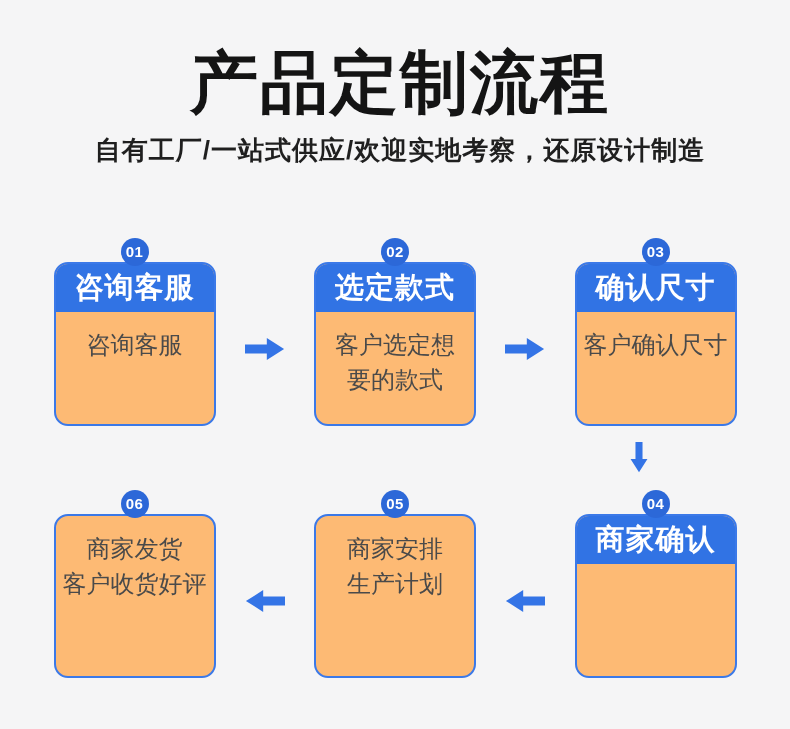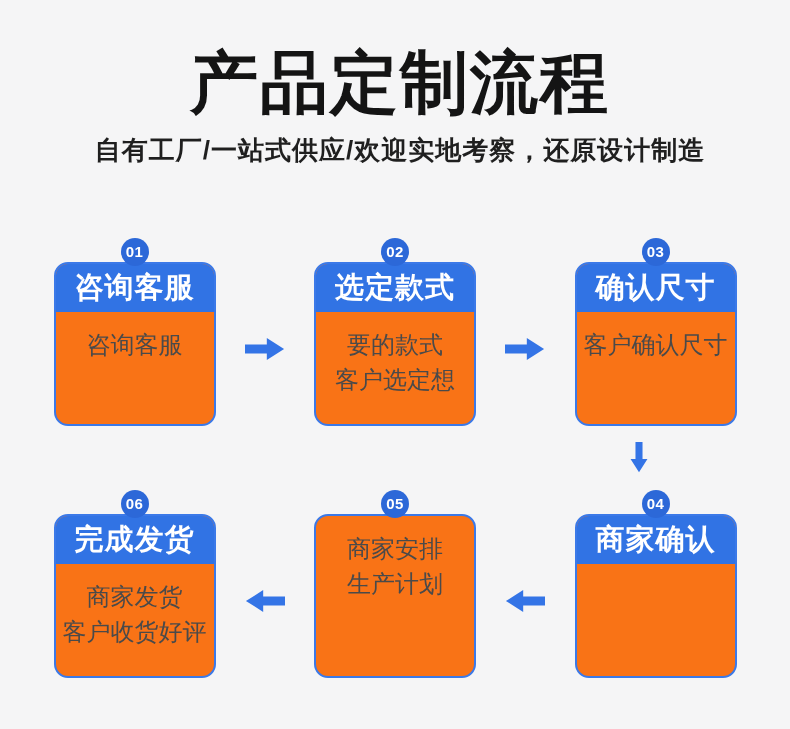--- a/index.html
+++ b/index.html
@@ -58,21 +58,21 @@
     font-weight:700;
     display:flex;align-items:center;justify-content:center;
     margin-bottom:-4px;
     position:relative;
     z-index:2;
     letter-spacing:0.5px;
   }
   .card{
     box-sizing:border-box;
     width:162px;height:164px;
-    background:#f97316;
+    background:#fdba74;
     border:2px solid #3b79e8;
     border-radius:14px;
     overflow:hidden;
     position:relative;
     z-index:1;
   }
   .card-header{
     height:48px;
     background:#3173e4;
     color:#ffffff;
@@ -135,22 +135,22 @@
         <svg width="40" height="26" viewBox="0 0 44 28" aria-hidden="true">
           <polygon class="arrow-fill" points="0,9 24,9 24,2 43,14 24,26 24,19 0,19"></polygon>
         </svg>
       </div>
 
       <div class="step">
         <div class="badge">02</div>
         <div class="card">
           <div class="card-header">选定款式</div>
           <div class="card-body">
+            <div>客户选定想</div>
             <div>要的款式</div>
-            <div>客户选定想</div>
           </div>
         </div>
       </div>
 
       <div class="gap">
         <svg width="40" height="26" viewBox="0 0 44 28" aria-hidden="true">
           <polygon class="arrow-fill" points="0,9 24,9 24,2 43,14 24,26 24,19 0,19"></polygon>
         </svg>
       </div>
 
@@ -171,21 +171,20 @@
       <svg width="26" height="31" viewBox="0 0 28 44" aria-hidden="true">
         <polygon class="arrow-fill" points="9,0 19,0 19,24 26,24 14,43 2,24 9,24"></polygon>
       </svg>
     </div>
 
     <div class="row row-bottom">
 
       <div class="step">
         <div class="badge">06</div>
         <div class="card">
-          <div class="card-header">完成发货</div>
           <div class="card-body">
             <div>商家发货</div>
             <div>客户收货好评</div>
           </div>
         </div>
       </div>
 
       <div class="gap arrow-left">
         <svg width="40" height="26" viewBox="0 0 44 28" aria-hidden="true">
           <polygon class="arrow-fill" points="0,9 24,9 24,2 43,14 24,26 24,19 0,19"></polygon>

